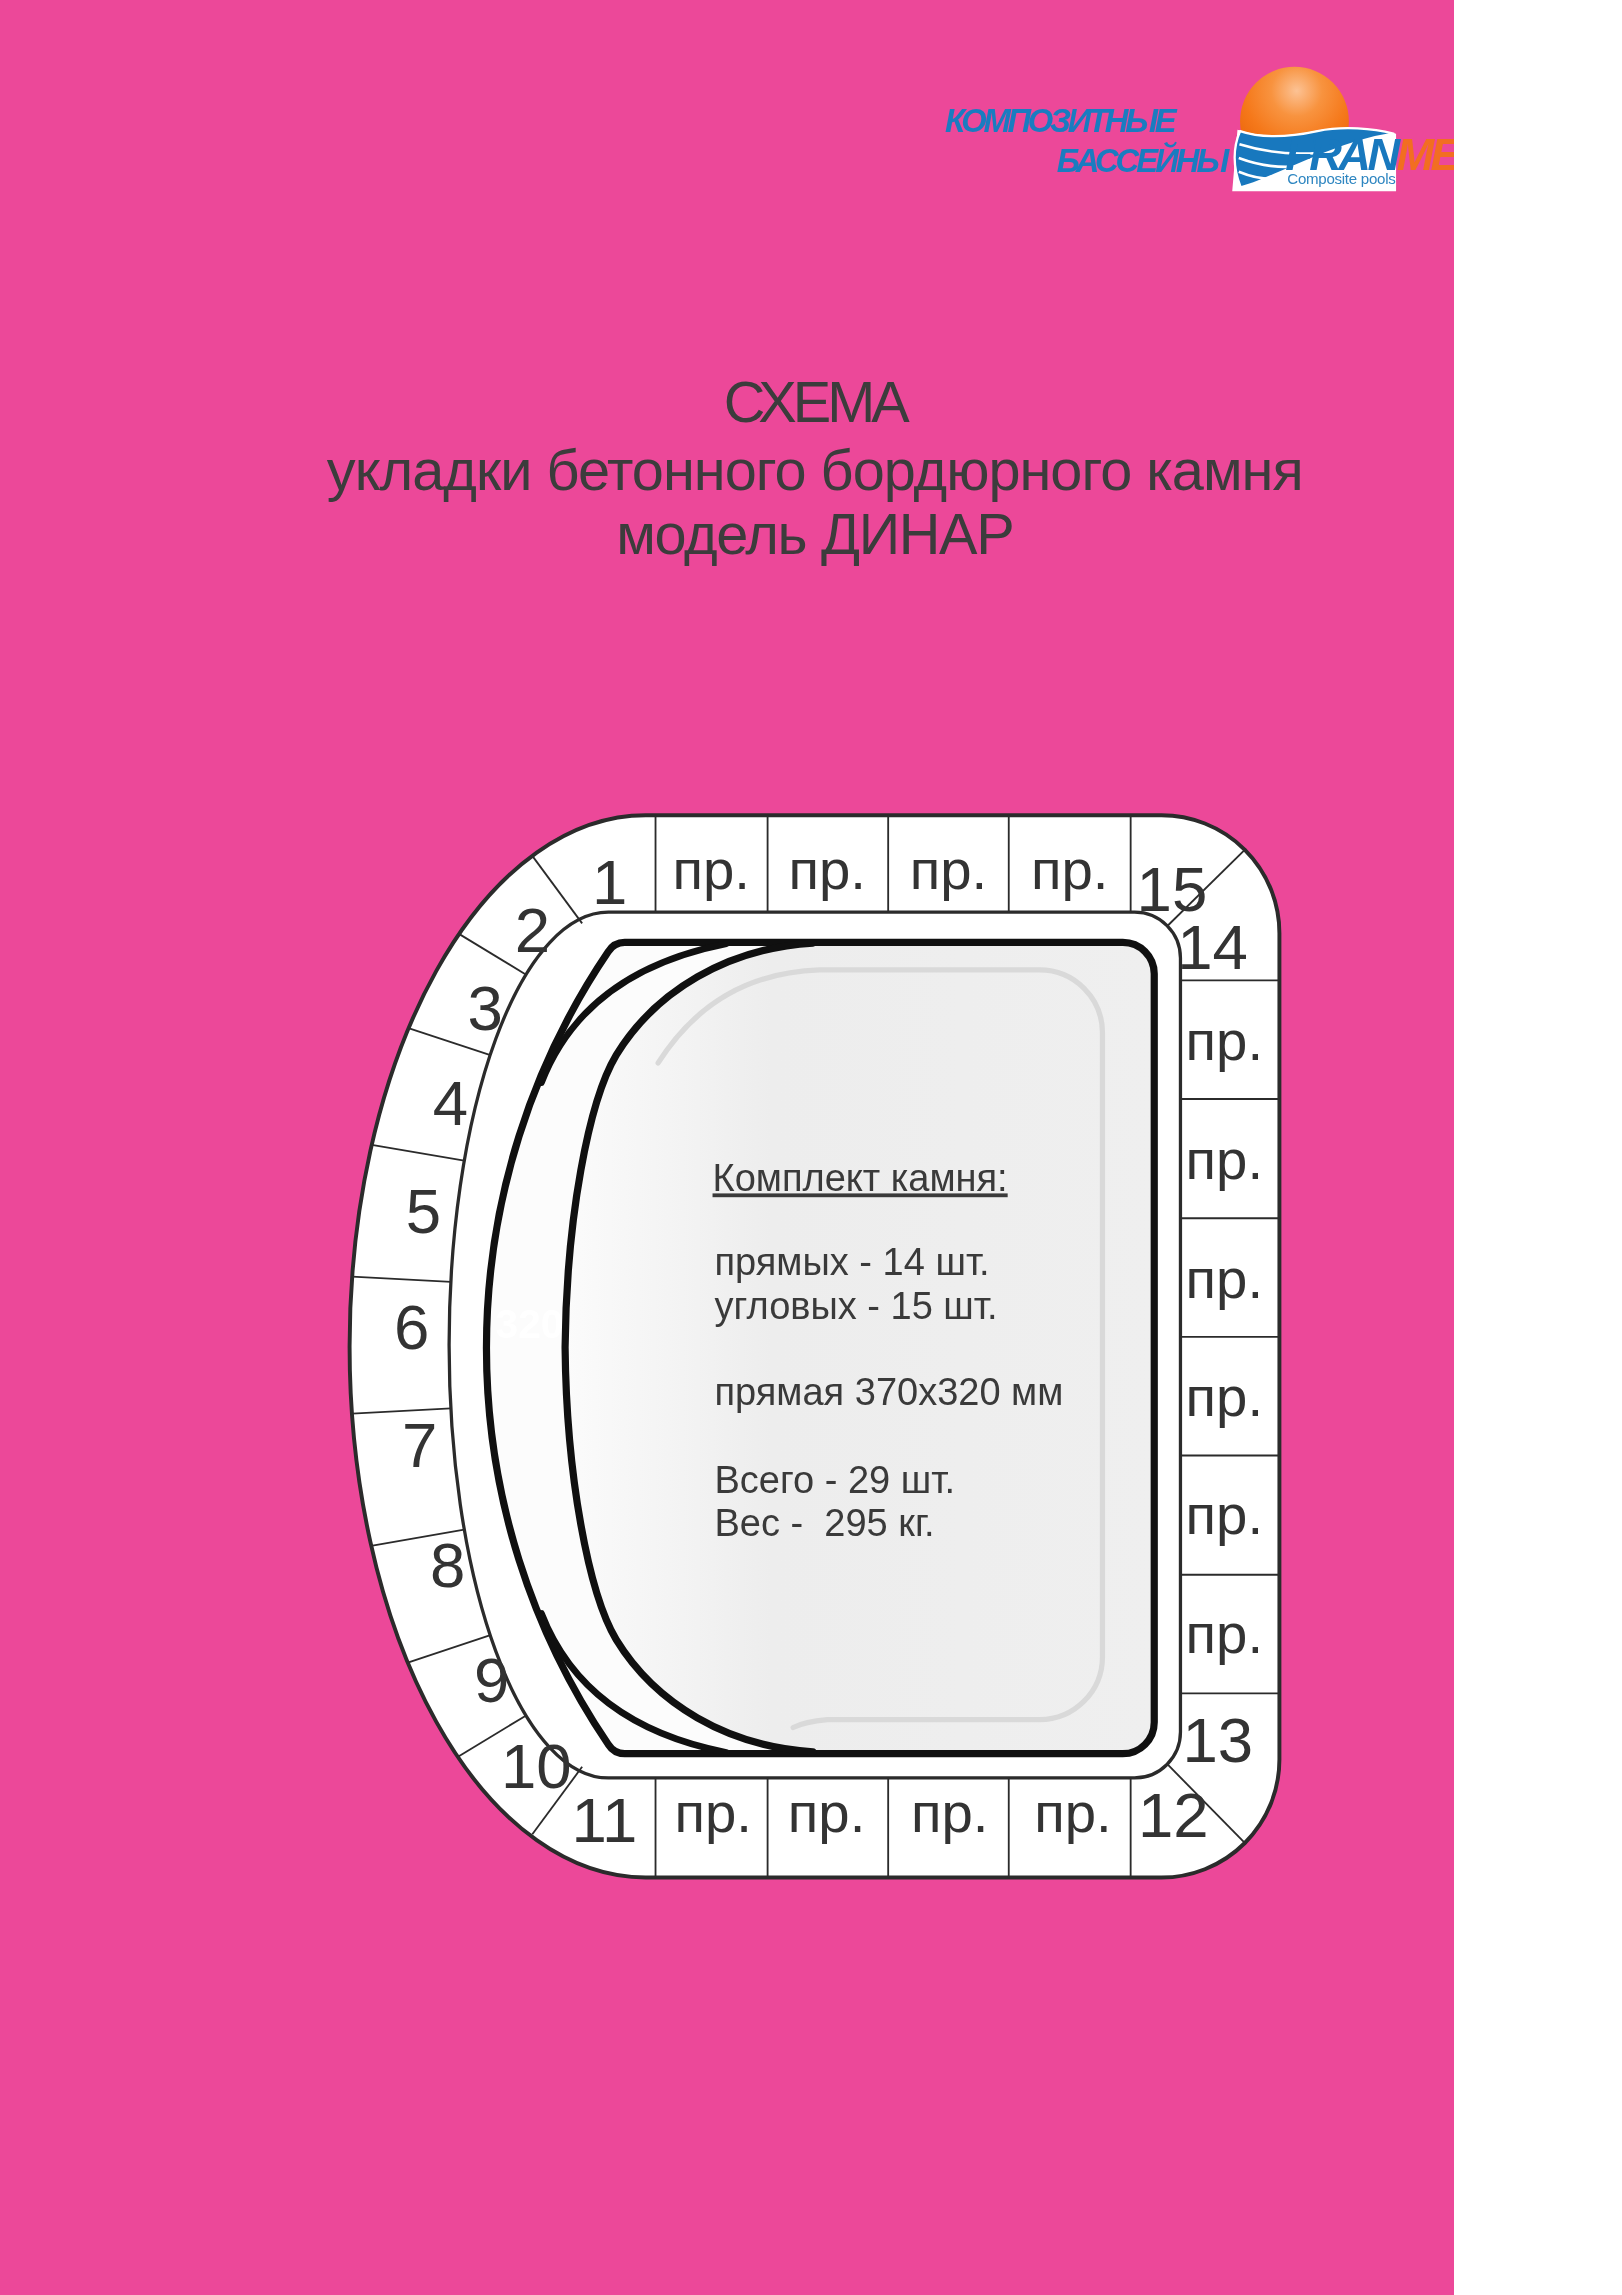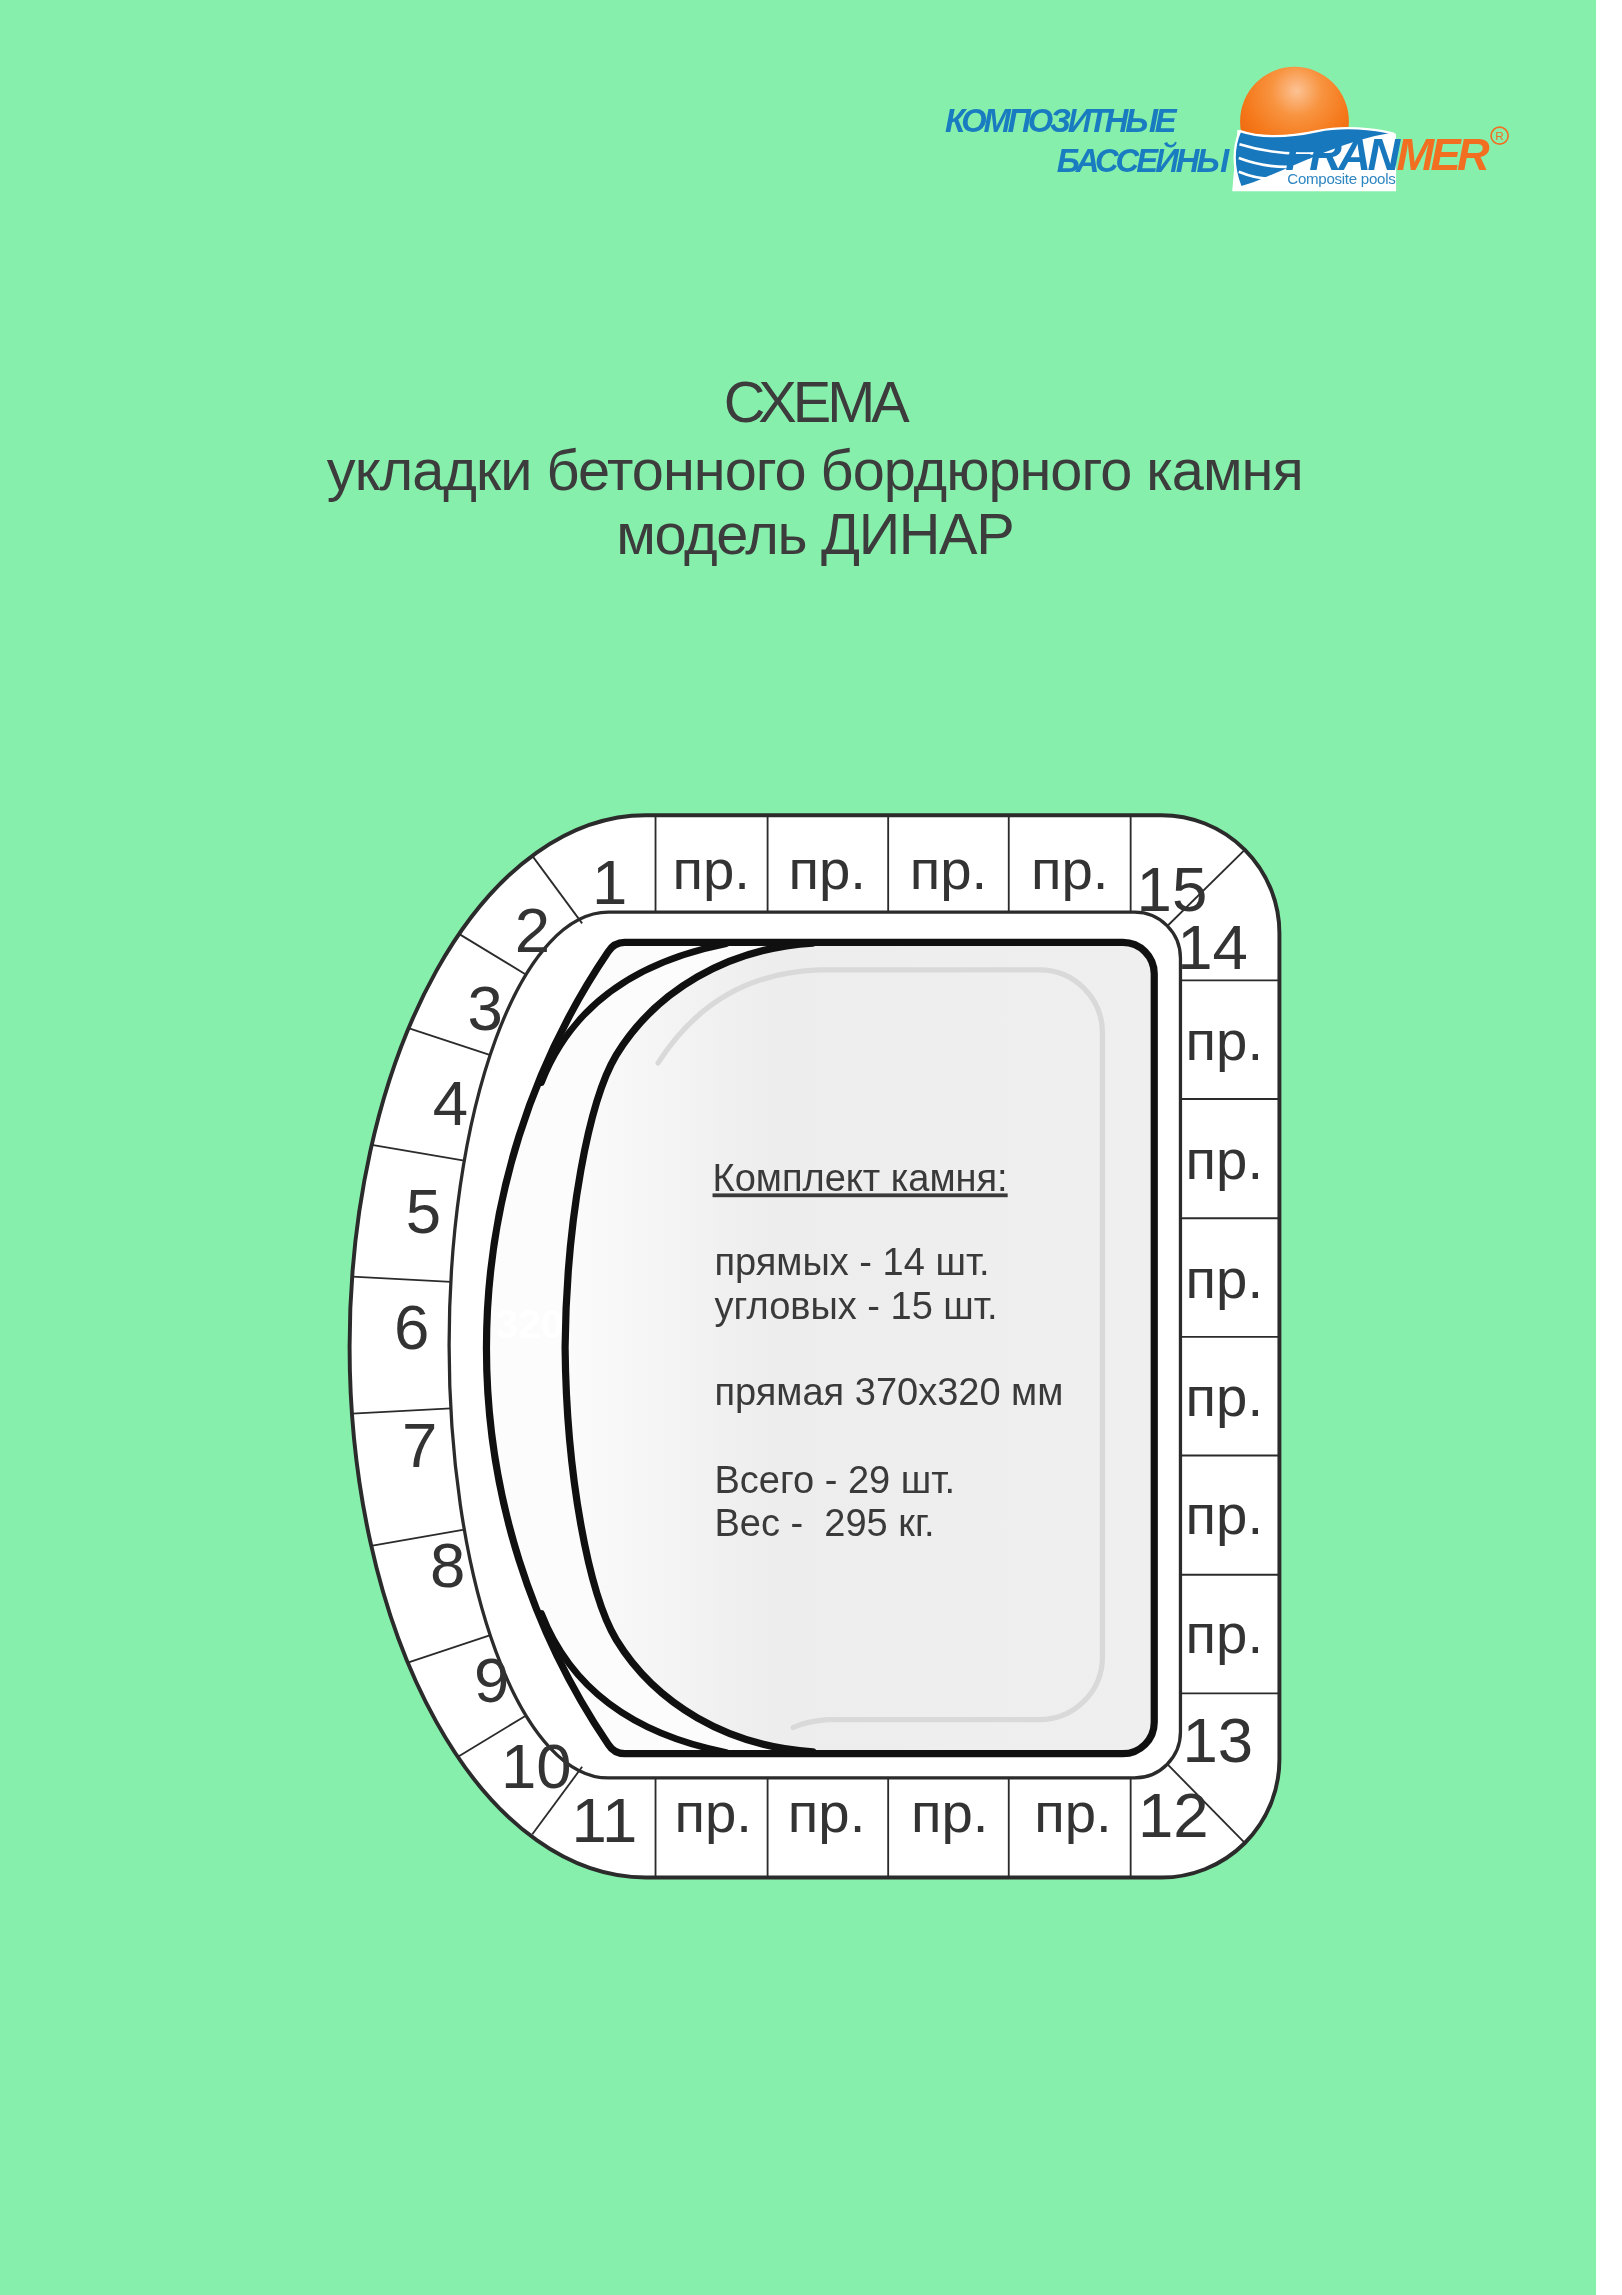--- a/index.html
+++ b/index.html
@@ -1,15 +1,15 @@
 <!DOCTYPE html>
 <html style="font-size:10.5px"><head><meta charset="utf-8">
 <style>
 html,body{margin:0;padding:0;background:#ffffff;}
-#page{position:relative;width:1596px;height:2295px;background:#86efac;overflow:hidden;
+#page{position:relative;width:1454px;height:2295px;background:#ec4899;overflow:hidden;
  font-family:"Liberation Sans", sans-serif;}
 svg{position:absolute;left:0;top:0;}
 </style></head>
 <body>
 <div id="page">
 <svg width="1623" height="2295" viewBox="0 0 2476 3502">
 <defs>
 <radialGradient id="ball" cx="0.52" cy="0.22" r="0.78">
  <stop offset="0" stop-color="#fcc294"></stop>
           <stop offset="0.30" stop-color="#f8933f"></stop>

